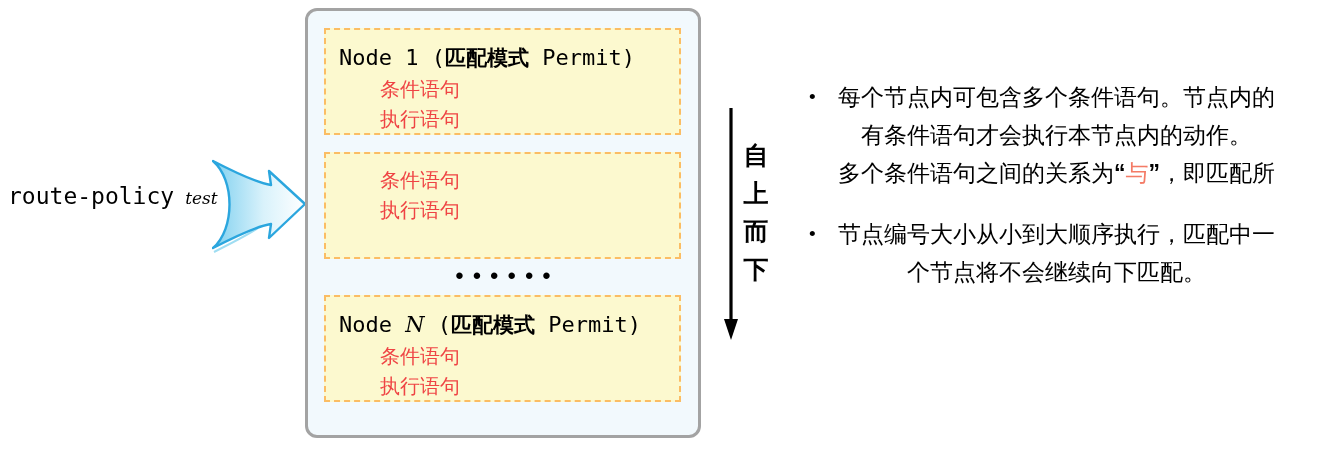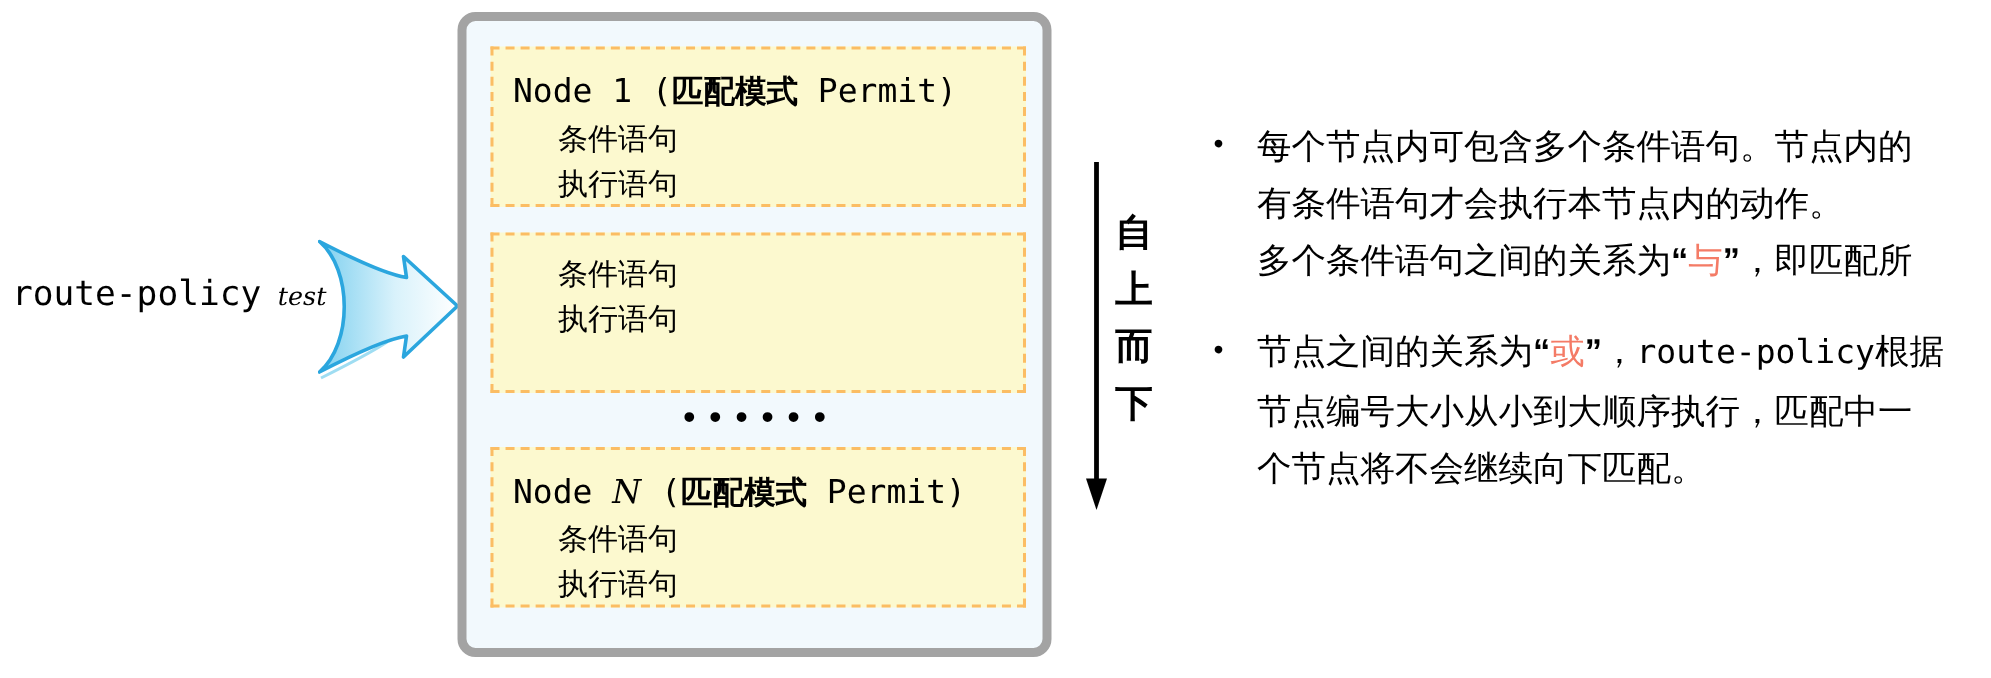--- a/index.html
+++ b/index.html
@@ -21,42 +21,42 @@
   }
 
   
   .big-arrow{position:absolute;left:212px;top:156px;width:96px;height:98px;}
 
   
   .flow-container{
     position:absolute;left:305px;top:8px;width:396px;height:430px;
     box-sizing:border-box;
     background:#F2F9FD;
-    border:6px solid #a3a3a3;
+    border:3px solid #a3a3a3;
     border-radius:12px;
   }
   .node-box{
     position:absolute;left:16px;width:357px;height:107px;
     box-sizing:border-box;
     background:#FCF9CF;
     border:2px dashed #FBBD64;
     padding:11px 0 0 13px;
     overflow:hidden;
   }
   .node-1{top:17px}
   .node-2{top:141px}
   .node-n{top:284px}
   .node-title{
     font-size:22px;line-height:33px;white-space:nowrap;
   }
   .node-title .seg-mono{font-family:"DejaVu Sans Mono", monospace;}
   .node-title .seg-mono-italic{font-family:"DejaVu Serif", serif;font-style:italic;}
   .node-title .seg-cn{font-weight:600;font-size:21px;}
   .node-row{
-    font-size:20px;line-height:30px;margin-left:30px;color:#000000;
+    font-size:20px;line-height:30px;margin-left:41px;color:#ef4444;
   }
   .ellipsis{
     position:absolute;left:0;top:249px;width:100%;
     text-align:center;font-size:24px;line-height:32px;
     letter-spacing:9px;text-indent:9px;color:#000;
   }
 
   
   .direction{position:absolute;left:722px;top:106px;width:60px;height:240px;}
   .direction svg{position:absolute;left:0;top:0;}
@@ -67,21 +67,21 @@
 
   
   .notes{position:absolute;left:800px;top:78px;width:525px;}
   .note-item{position:absolute;left:0;display:flex;align-items:flex-start;}
   .note-item-1{top:0;}
   .note-item-2{top:137px;}
   .note-marker{
     width:38px;box-sizing:border-box;padding-left:9px;
     font-size:19px;line-height:38px;flex:none;
   }
-  .note-line{font-size:23px;line-height:38px;white-space:nowrap;}
+  .note-line{font-size:23px;line-height:38px;white-space:nowrap;text-align:center;}
   .seg-bold{font-weight:bold;}
   .seg-red{color:#F47B66;}
   .note-line .seg-mono{font-family:"DejaVu Sans Mono", monospace;font-size:22px;}
 </style>
 </head>
 <body>
 
 <div class="policy-label">
   <span>route-policy</span><span class="policy-argument">test</span>
 </div>
@@ -143,19 +143,18 @@
     <div class="note-body">
       <div class="note-line"><span>每个节点内可包含多个条件语句。节点内的</span></div>
       <div class="note-line"><span>有条件语句才会执行本节点内的动作。</span></div>
       <div class="note-line"><span>多个条件语句之间的关系为</span><span class="seg-bold">“</span><span class="seg-red">与</span><span class="seg-bold">”</span><span>，即匹配所</span></div>
     </div>
   </div>
 
   <div class="note-item note-item-2">
     <div class="note-marker">•</div>
     <div class="note-body">
-      <div class="note-line"><span>节点之间的关系为</span><span class="seg-bold">“</span><span class="seg-red">或</span><span class="seg-bold">”</span><span>，</span><span class="seg-mono">route-policy</span><span>根据</span></div>
       <div class="note-line"><span>节点编号大小从小到大顺序执行，匹配中一</span></div>
       <div class="note-line"><span>个节点将不会继续向下匹配。</span></div>
     </div>
   </div>
 
 </div>
 
 </body></html>

